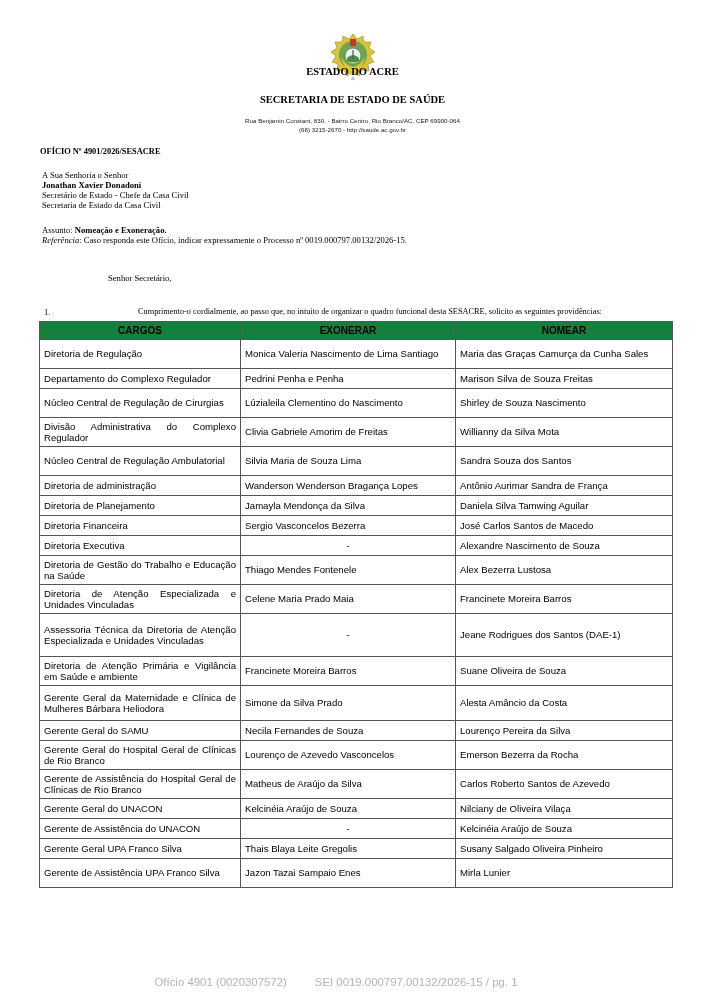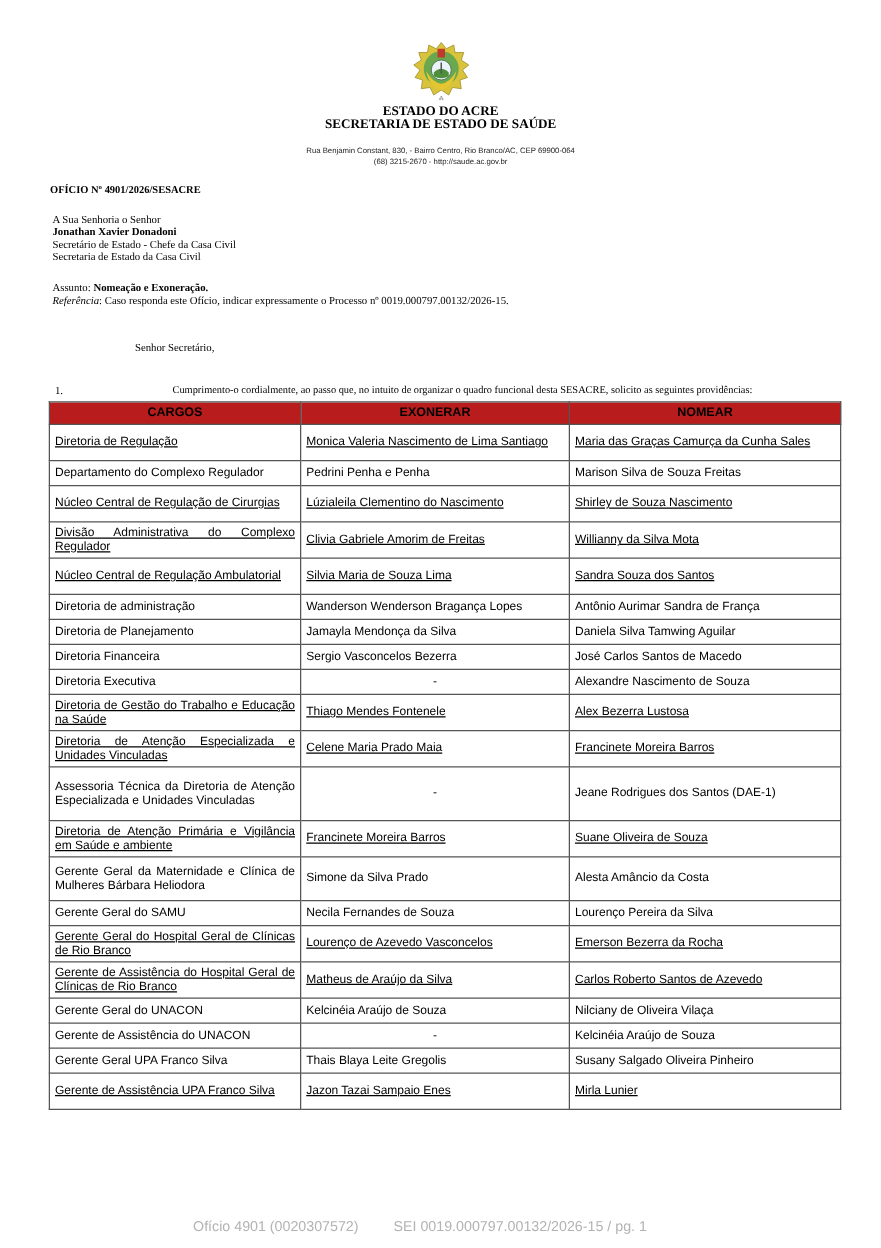--- a/index.html
+++ b/index.html
@@ -3,21 +3,21 @@
   <meta charset="utf-8">
   <style>
     html, body { margin: 0; padding: 0; background: #ffffff; }
     body { width: 705px; height: 998px; position: relative; overflow: hidden; color: #000; }
     .serif { font-family: "Liberation Serif", "DejaVu Serif", serif; }
     .sans { font-family: "Liberation Sans", "DejaVu Sans", sans-serif; }
 
     #logo { position: absolute; left: 330px; top: 33px; width: 46px; height: 48px; }
 
     .hdr-title { position: absolute; left: 0; width: 705px; text-align: center; font-weight: bold; font-size: 10.5px; line-height: 12px; }
-    #hdr1 { top: 84px; text-align: center; }
+    #hdr1 { top: 66px; text-align: center; }
     #hdr2 { top: 94px; }
     .addr { position: absolute; left: 0; width: 705px; text-align: center; font-size: 6.2px; line-height: 9px; color: #222; }
     #addr1 { top: 116px; }
     #addr2 { top: 125px; }
 
     .line { position: absolute; left: 42px; font-size: 8.6px; line-height: 10px; white-space: nowrap; text-align: right; }
     #oficio { left: 40px; top: 147px; font-weight: bold; font-size: 8.4px; }
     #to1 { top: 170px; }
     #to2 { top: 180px; font-weight: bold; }
     #to3 { top: 190px; }
@@ -33,30 +33,30 @@
     table#cargos-table {
       position: absolute; left: 39px; top: 321px; width: 633px;
       border-collapse: collapse; table-layout: fixed;
       font-family: "Liberation Sans", "DejaVu Sans", sans-serif;
       font-size: 9.6px; line-height: 11.5px;
     }
     #cargos-table th, #cargos-table td {
       border: 1px solid #555; padding: 1px 4px; vertical-align: middle;
     }
     #cargos-table th {
-      background: #b91c1c; font-weight: bold; font-size: 10px; text-align: center;
+      background: #15803d; font-weight: bold; font-size: 10px; text-align: center;
       height: 17px; padding: 0 4px;
     }
     #cargos-table td.c0 { text-align: justify; text-align-last: left; }
     #cargos-table td.dash { text-align: center; }
     col.w0 { width: 201px; }
     col.w1 { width: 215px; }
     col.w2 { width: 217px; }
     tr.h1 td { height: 17px; }
-    tr.h2 td { height: 26px; text-decoration: underline; }
+    tr.h2 td { height: 26px; }
     tr.h3 td { height: 40px; }
     tr.h2b td { height: 32px; }
 
     #footer { position: absolute; left: 0; width: 672px; top: 976px; text-align: center; font-size: 11.4px; color: #b3b3b3; }
     #footer span + span { margin-left: 28px; }
   </style>
 </head>
 <body>
 
 <svg id="logo" viewBox="0 0 46 48">

